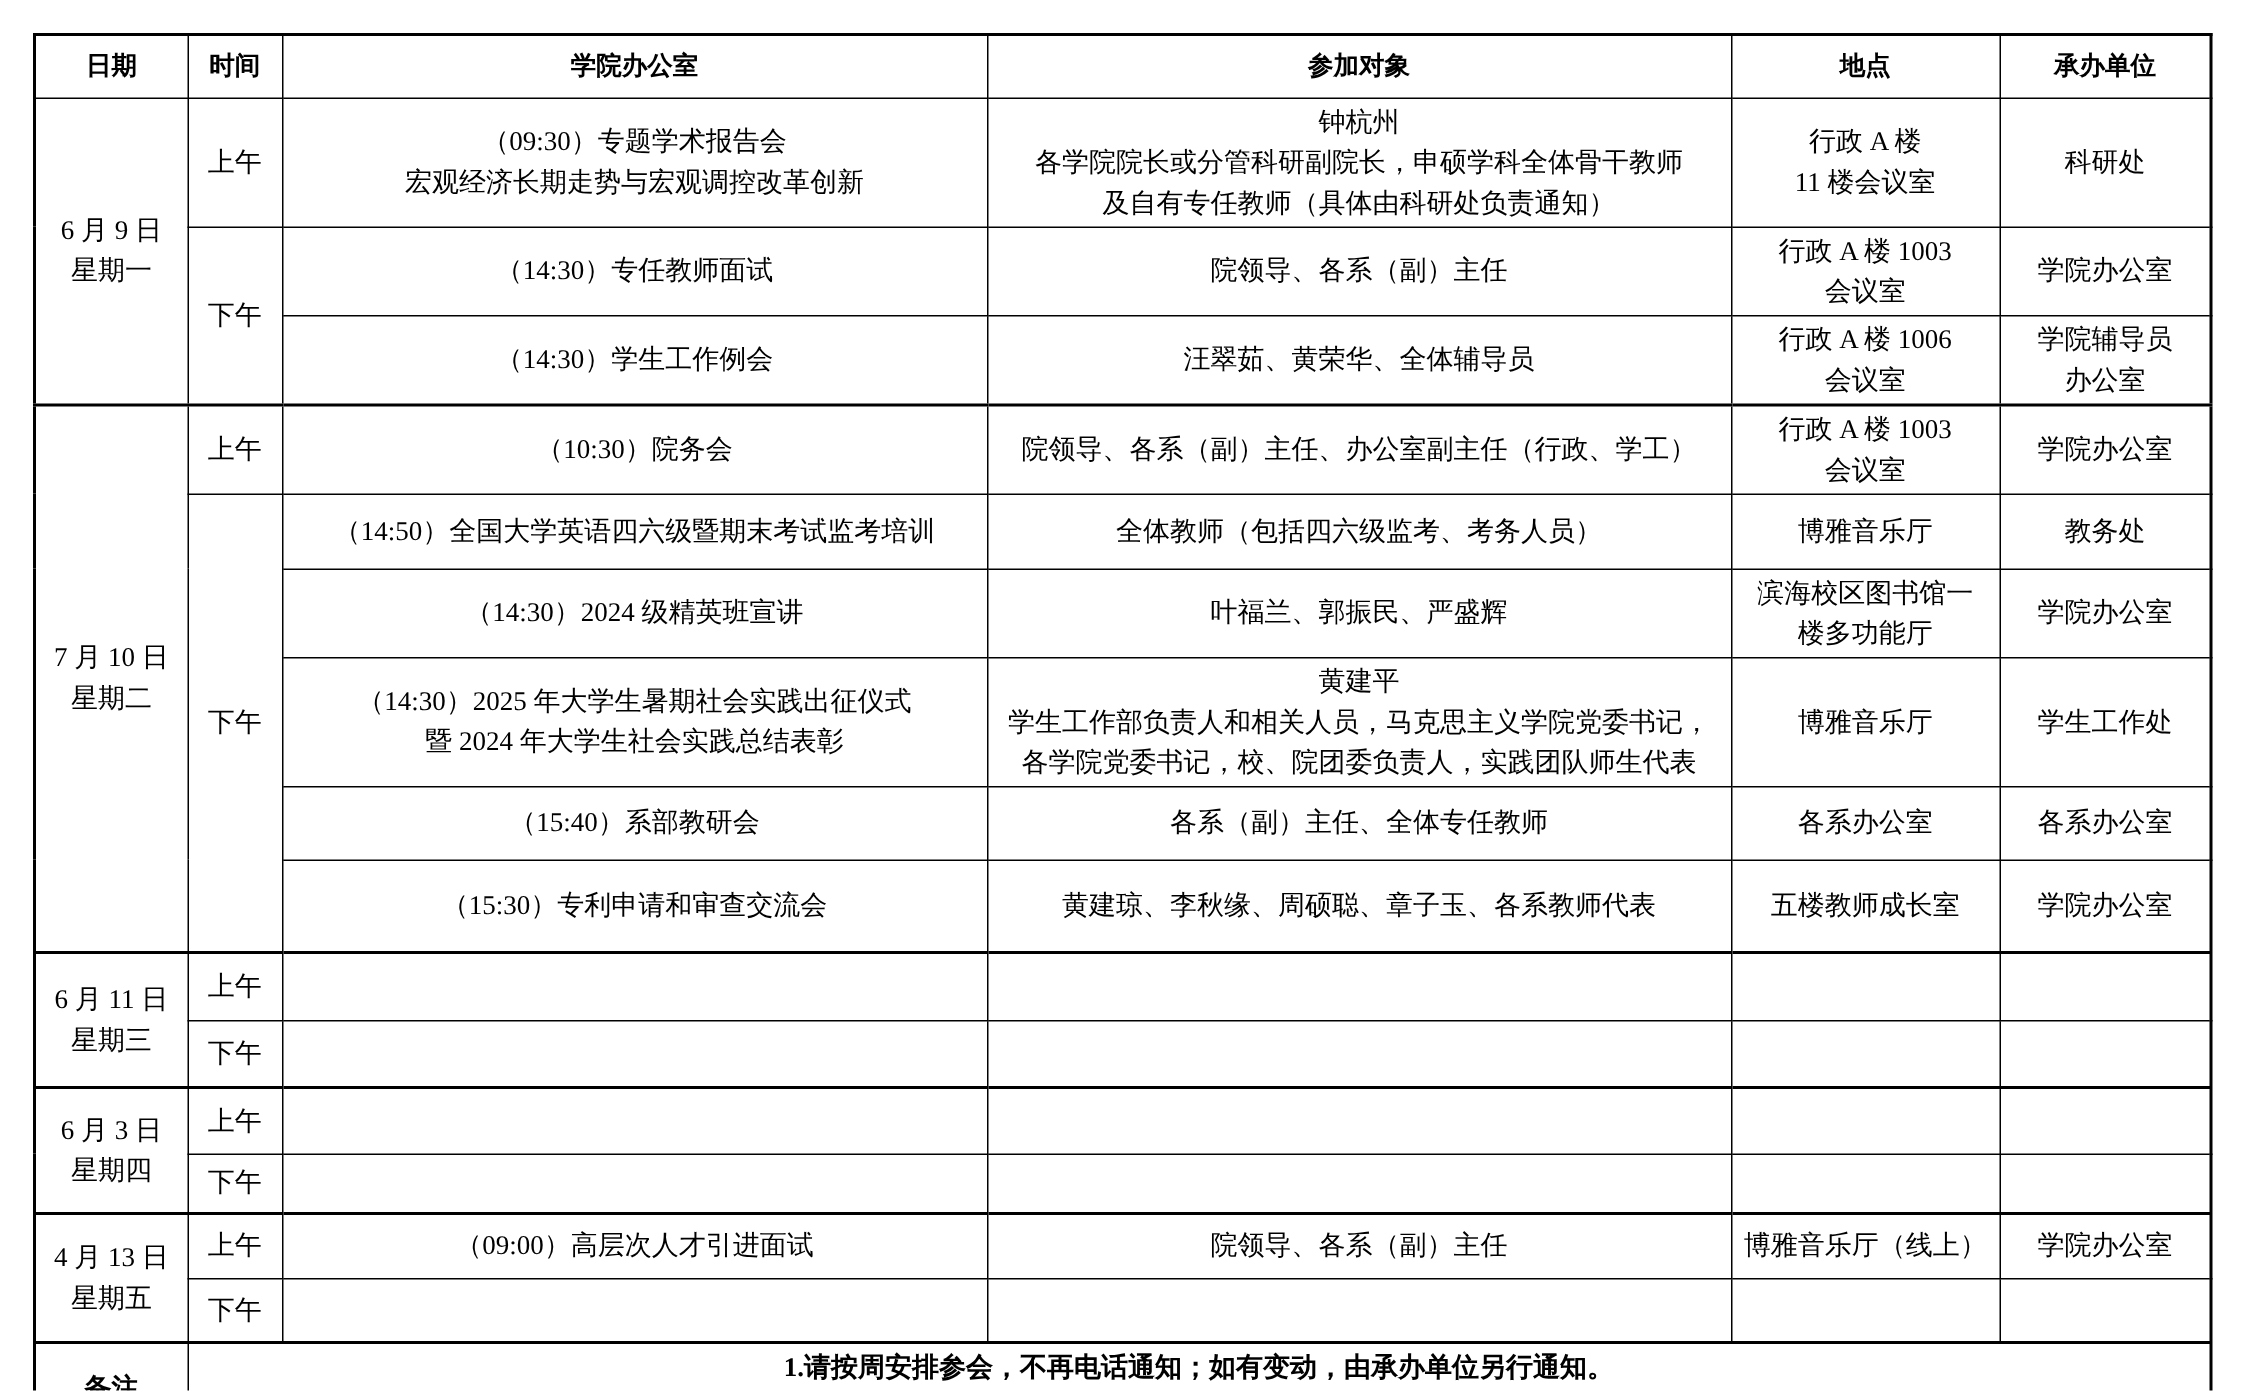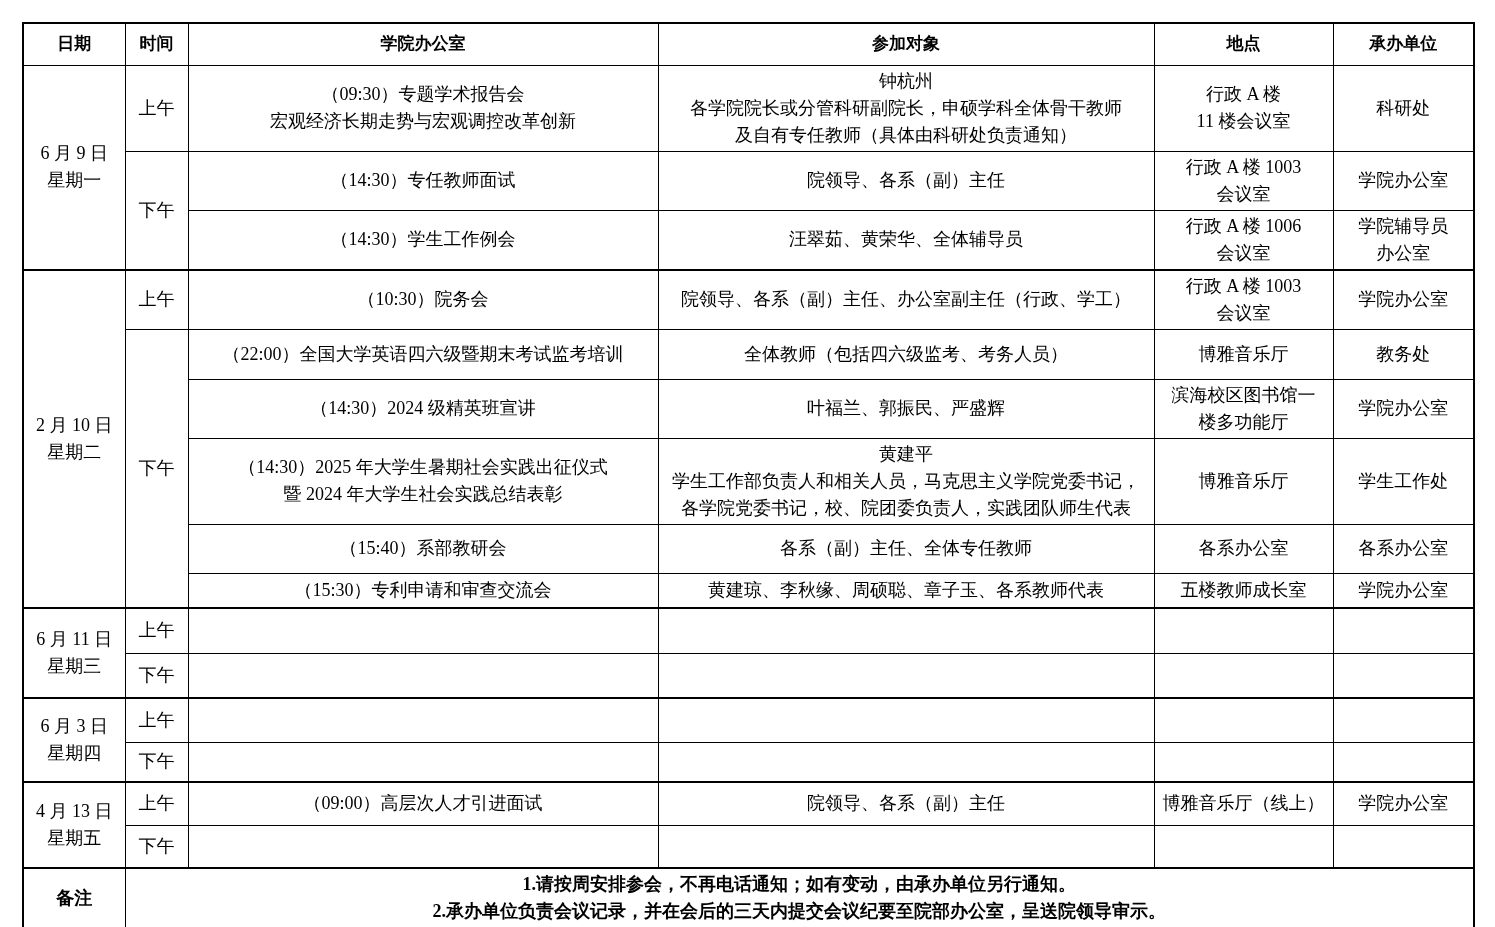--- a/index.html
+++ b/index.html
@@ -107,32 +107,32 @@
     <tr style="height:53px">
       <td>（14:30）学生工作例会</td>
       <td>汪翠茹、黄荣华、全体辅导员</td>
       <td>行政 A 楼 1006
 会议室</td>
       <td>学院辅导员
 办公室</td>
     </tr>
 
     <tr style="height:56px" class="group-start">
-      <td rowspan="6" class="date-cell">2 月 10 日
+      <td rowspan="6" class="date-cell">7 月 10 日
 星期二</td>
       <td>上午</td>
       <td>（10:30）院务会</td>
       <td>院领导、各系（副）主任、办公室副主任（行政、学工）</td>
       <td>行政 A 楼 1003
 会议室</td>
       <td>学院办公室</td>
     </tr>
     <tr style="height:50px">
       <td rowspan="5">下午</td>
-      <td>（22:00）全国大学英语四六级暨期末考试监考培训</td>
+      <td>（14:50）全国大学英语四六级暨期末考试监考培训</td>
       <td>全体教师（包括四六级监考、考务人员）</td>
       <td>博雅音乐厅</td>
       <td>教务处</td>
     </tr>
     <tr style="height:52px">
       <td>（14:30）2024 级精英班宣讲</td>
       <td>叶福兰、郭振民、严盛辉</td>
       <td>滨海校区图书馆一
 楼多功能厅</td>
       <td>学院办公室</td>
@@ -145,21 +145,21 @@
 各学院党委书记，校、院团委负责人，实践团队师生代表</td>
       <td>博雅音乐厅</td>
       <td>学生工作处</td>
     </tr>
     <tr style="height:49px">
       <td>（15:40）系部教研会</td>
       <td>各系（副）主任、全体专任教师</td>
       <td>各系办公室</td>
       <td>各系办公室</td>
     </tr>
-    <tr style="height:35px">
+    <tr style="height:62px">
       <td>（15:30）专利申请和审查交流会</td>
       <td>黄建琼、李秋缘、周硕聪、章子玉、各系教师代表</td>
       <td>五楼教师成长室</td>
       <td>学院办公室</td>
     </tr>
 
     <tr style="height:45px" class="group-start">
       <td rowspan="2" class="date-cell">6 月 11 日
 星期三</td>
       <td>上午</td>

